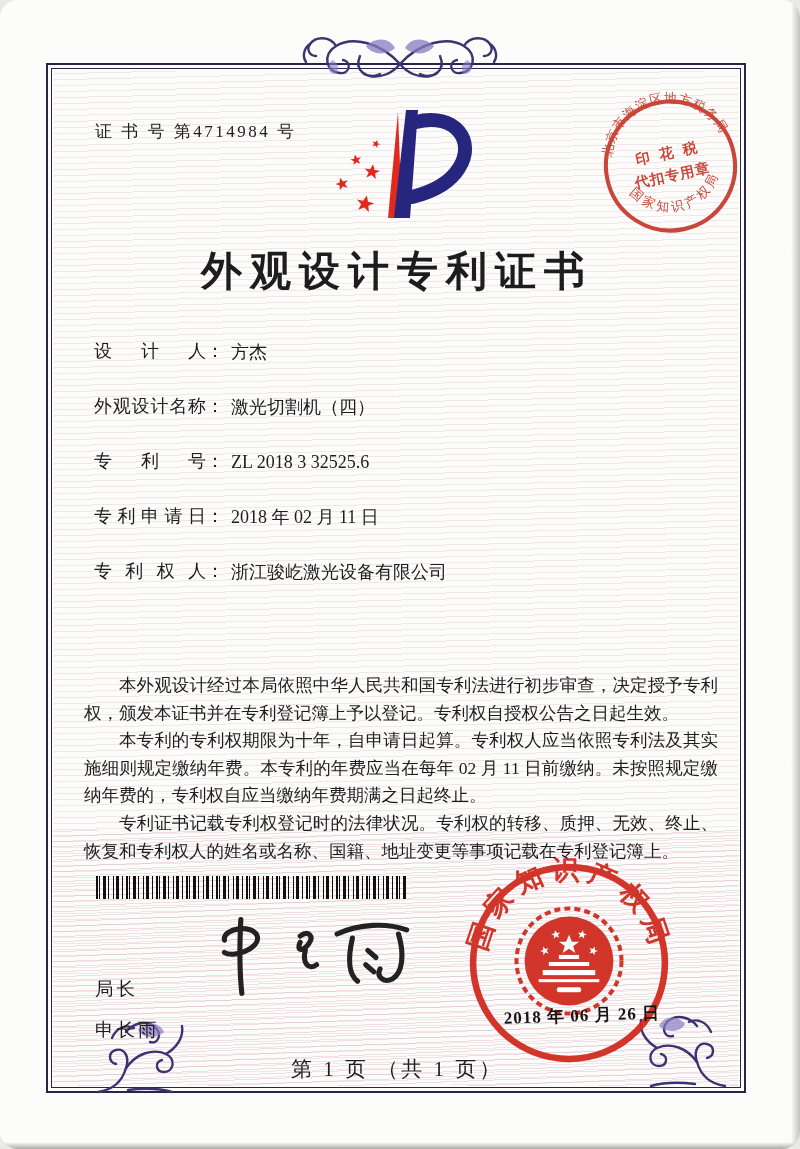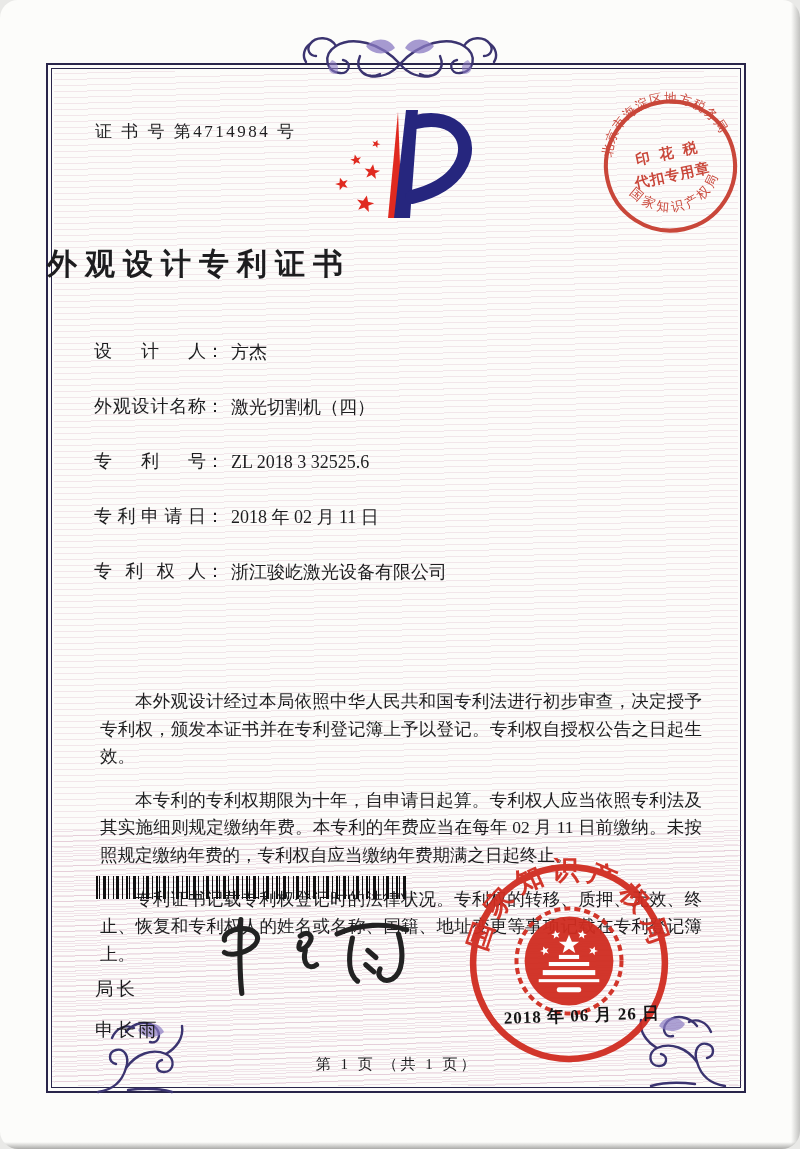--- a/index.html
+++ b/index.html
@@ -23,52 +23,52 @@
     background:linear-gradient(90deg,rgba(0,0,0,0),rgba(120,120,118,0.45));}
   .edge-bottom{left:0;bottom:0;width:100%;height:7px;
     background:linear-gradient(rgba(0,0,0,0),rgba(90,90,88,0.5));}
   .ornament-top{left:296px;top:26px;width:208px;height:66px;}
   .ornament-bl{left:92px;top:1004px;width:95px;height:95px;}
   .ornament-br{left:636px;top:998px;width:95px;height:95px;transform:scaleX(-1);}
   
   .cert-no{left:95px;top:120px;font-size:17px;letter-spacing:2.5px;}
   .logo{left:328px;top:100px;width:150px;height:140px;}
   .tax-stamp{left:588px;top:82px;width:165px;height:168px;transform:rotate(-12deg);opacity:.93;}
-  .title{left:47px;top:244px;width:700px;
-    font-size:30px;font-weight:bold;letter-spacing:8px;}
+  .title{left:47px;top:244px;width:700px;text-align:center;
+    font-size:41px;font-weight:bold;letter-spacing:8px;}
   
   .fields{left:94px;top:338px;width:622px;font-size:18px;}
   .row{margin-bottom:27px;line-height:26px;}
   .flabel{display:inline-block;width:112px;text-align:justify;text-align-last:justify;}
   .fcolon{display:inline-block;margin-right:7px;}
   .fvalue{display:inline-block;vertical-align:top;max-width:492px;line-height:28px;}
   .row-grant{position:relative;}
   .grant{position:absolute;left:362px;top:0;white-space:nowrap;}
   .grant .glabel{letter-spacing:2px;}
   
   .paragraphs{left:84px;top:672px;width:634px;font-size:17.5px;line-height:27.6px;text-align:justify;}
-  .paragraphs p{margin:16px;text-indent:2em;}
+  .paragraphs p{margin:0;text-indent:2em;}
   
   .barcode{left:96px;top:876px;width:312px;height:23px;
     background:
       repeating-linear-gradient(90deg,
         #111 0 2px, transparent 2px 3px,
         #111 3px 4px, transparent 4px 7px,
         #111 7px 10px, transparent 10px 12px,
         #111 12px 13px, transparent 13px 17px,
         #111 17px 18px, transparent 18px 20px,
         #111 20px 23px, transparent 23px 26px,
         #111 26px 27px, transparent 27px 30px);}
   .director{left:95px;top:936px;font-size:18.5px;letter-spacing:3px;}
   .director .role{margin-bottom:16px;margin-top:40px;}
   .signature{left:206px;top:908px;width:215px;height:95px;}
   .seal{left:464px;top:858px;width:210px;height:210px;opacity:.95;}
   .seal-date{left:490px;top:1004px;width:184px;text-align:center;
     font-size:17px;font-weight:bold;letter-spacing:1px;color:#151515;transform:rotate(-2deg);}
-  .footer{left:47px;top:1055px;width:700px;text-align:center;font-size:15px;letter-spacing:3px;}
+  .footer{left:47px;top:1055px;width:700px;text-align:center;font-size:21px;letter-spacing:3px;}
 </style>
 </head>
 <body>
 
 <div class="sheet">
 
   <div class="frame"></div>
   <div class="abs waves-bottom"></div>
 
   <svg class="abs ornament-top" viewBox="0 0 208 66">

